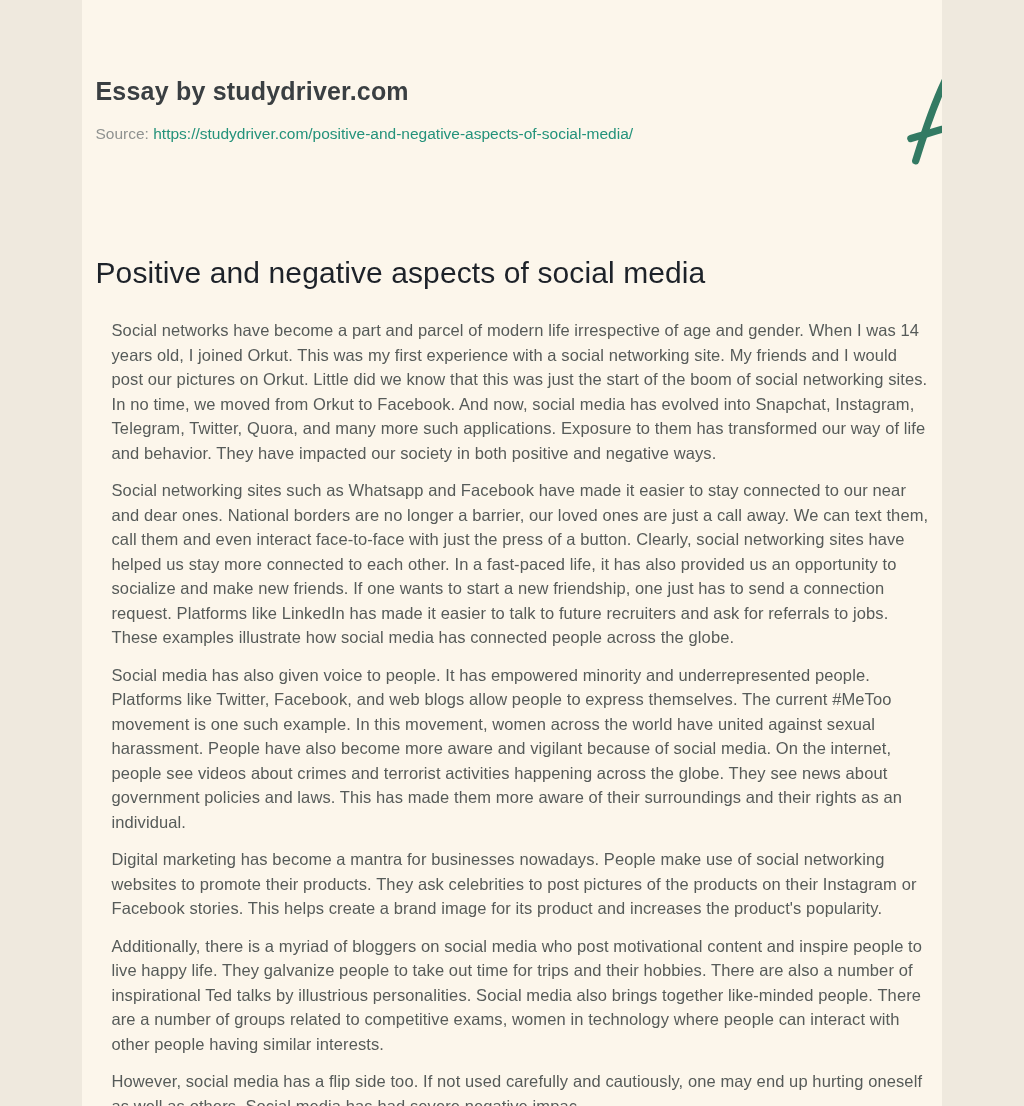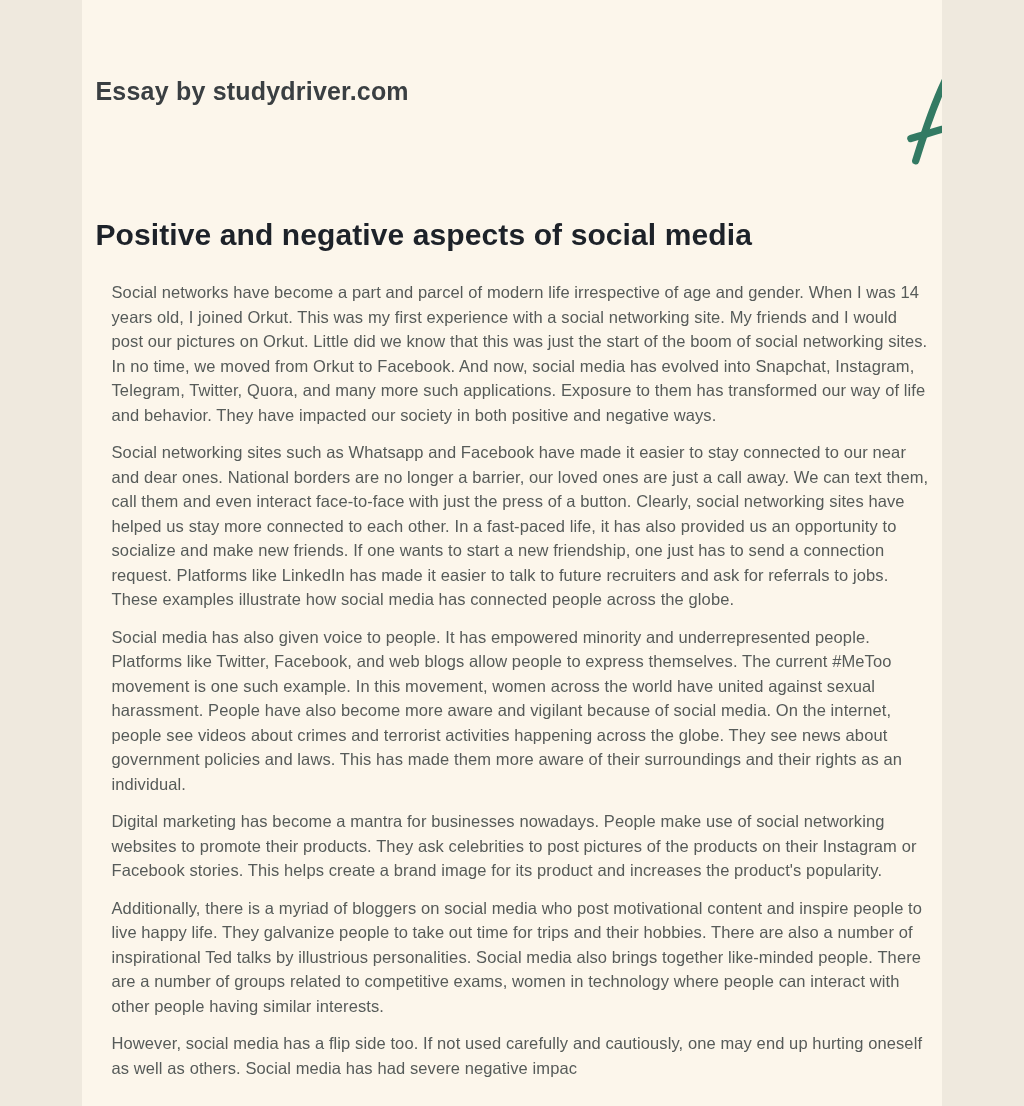--- a/index.html
+++ b/index.html
@@ -51,21 +51,21 @@
   }
   .logo svg {
     width: 100%;
     height: 100%;
     display: block;
   }
   .essay-title {
     margin: 110px 0 0 0;
     font-size: 30px;
     line-height: 38px;
-    font-weight: 700;
+    font-weight: 400;
     color: #1d2229;
     letter-spacing: 0.1px;
   }
   .essay-body {
     margin-top: 26px;
   }
   .essay-body p {
     margin: 0 0 13px 16px;
     font-size: 16.5px;
     line-height: 24.5px;
@@ -90,20 +90,24 @@
       <path d="M70 28 C 84 23, 97 20, 110 17"></path>
 
       <path d="M89 6 C 87 14, 85 24, 87 32 C 99 37, 105 47, 103 58 C 101 74, 90 85, 77 86 C 67 86, 61 79, 64 72"></path>
     </svg>
   </div>
 
   <div class="content">
 
     <h1 class="site-title">Essay by studydriver.com</h1>
 
+    <div class="source-line">
+      <span>Source:</span>
+      <a>https://studydriver.com/positive-and-negative-aspects-of-social-media/</a>
+    </div>
 
     <h2 class="essay-title">Positive and negative aspects of social media</h2>
 
     <div class="essay-body">
       <p>Social networks have become a part and parcel of modern life irrespective of age and gender. When I was 14 years old, I joined Orkut. This was my first experience with a social networking site. My friends and I would post our pictures on Orkut. Little did we know that this was just the start of the boom of social networking sites. In no time, we moved from Orkut to Facebook. And now, social media has evolved into Snapchat, Instagram, Telegram, Twitter, Quora, and many more such applications. Exposure to them has transformed our way of life and behavior. They have impacted our society in both positive and negative ways.</p>
       <p>Social networking sites such as Whatsapp and Facebook have made it easier to stay connected to our near and dear ones. National borders are no longer a barrier, our loved ones are just a call away. We can text them, call them and even interact face-to-face with just the press of a button. Clearly, social networking sites have helped us stay more connected to each other. In a fast-paced life, it has also provided us an opportunity to socialize and make new friends. If one wants to start a new friendship, one just has to send a connection request. Platforms like LinkedIn has made it easier to talk to future recruiters and ask for referrals to jobs. These examples illustrate how social media has connected people across the globe.</p>
       <p>Social media has also given voice to people. It has empowered minority and underrepresented people. Platforms like Twitter, Facebook, and web blogs allow people to express themselves. The current #MeToo movement is one such example. In this movement, women across the world have united against sexual harassment. People have also become more aware and vigilant because of social media. On the internet, people see videos about crimes and terrorist activities happening across the globe. They see news about government policies and laws. This has made them more aware of their surroundings and their rights as an individual.</p>
       <p>Digital marketing has become a mantra for businesses nowadays. People make use of social networking websites to promote their products. They ask celebrities to post pictures of the products on their Instagram or Facebook stories. This helps create a brand image for its product and increases the product's popularity.</p>
       <p>Additionally, there is a myriad of bloggers on social media who post motivational content and inspire people to live happy life. They galvanize people to take out time for trips and their hobbies. There are also a number of inspirational Ted talks by illustrious personalities. Social media also brings together like-minded people. There are a number of groups related to competitive exams, women in technology where people can interact with other people having similar interests.</p>
       <p>However, social media has a flip side too. If not used carefully and cautiously, one may end up hurting oneself as well as others. Social media has had severe negative impac</p>

